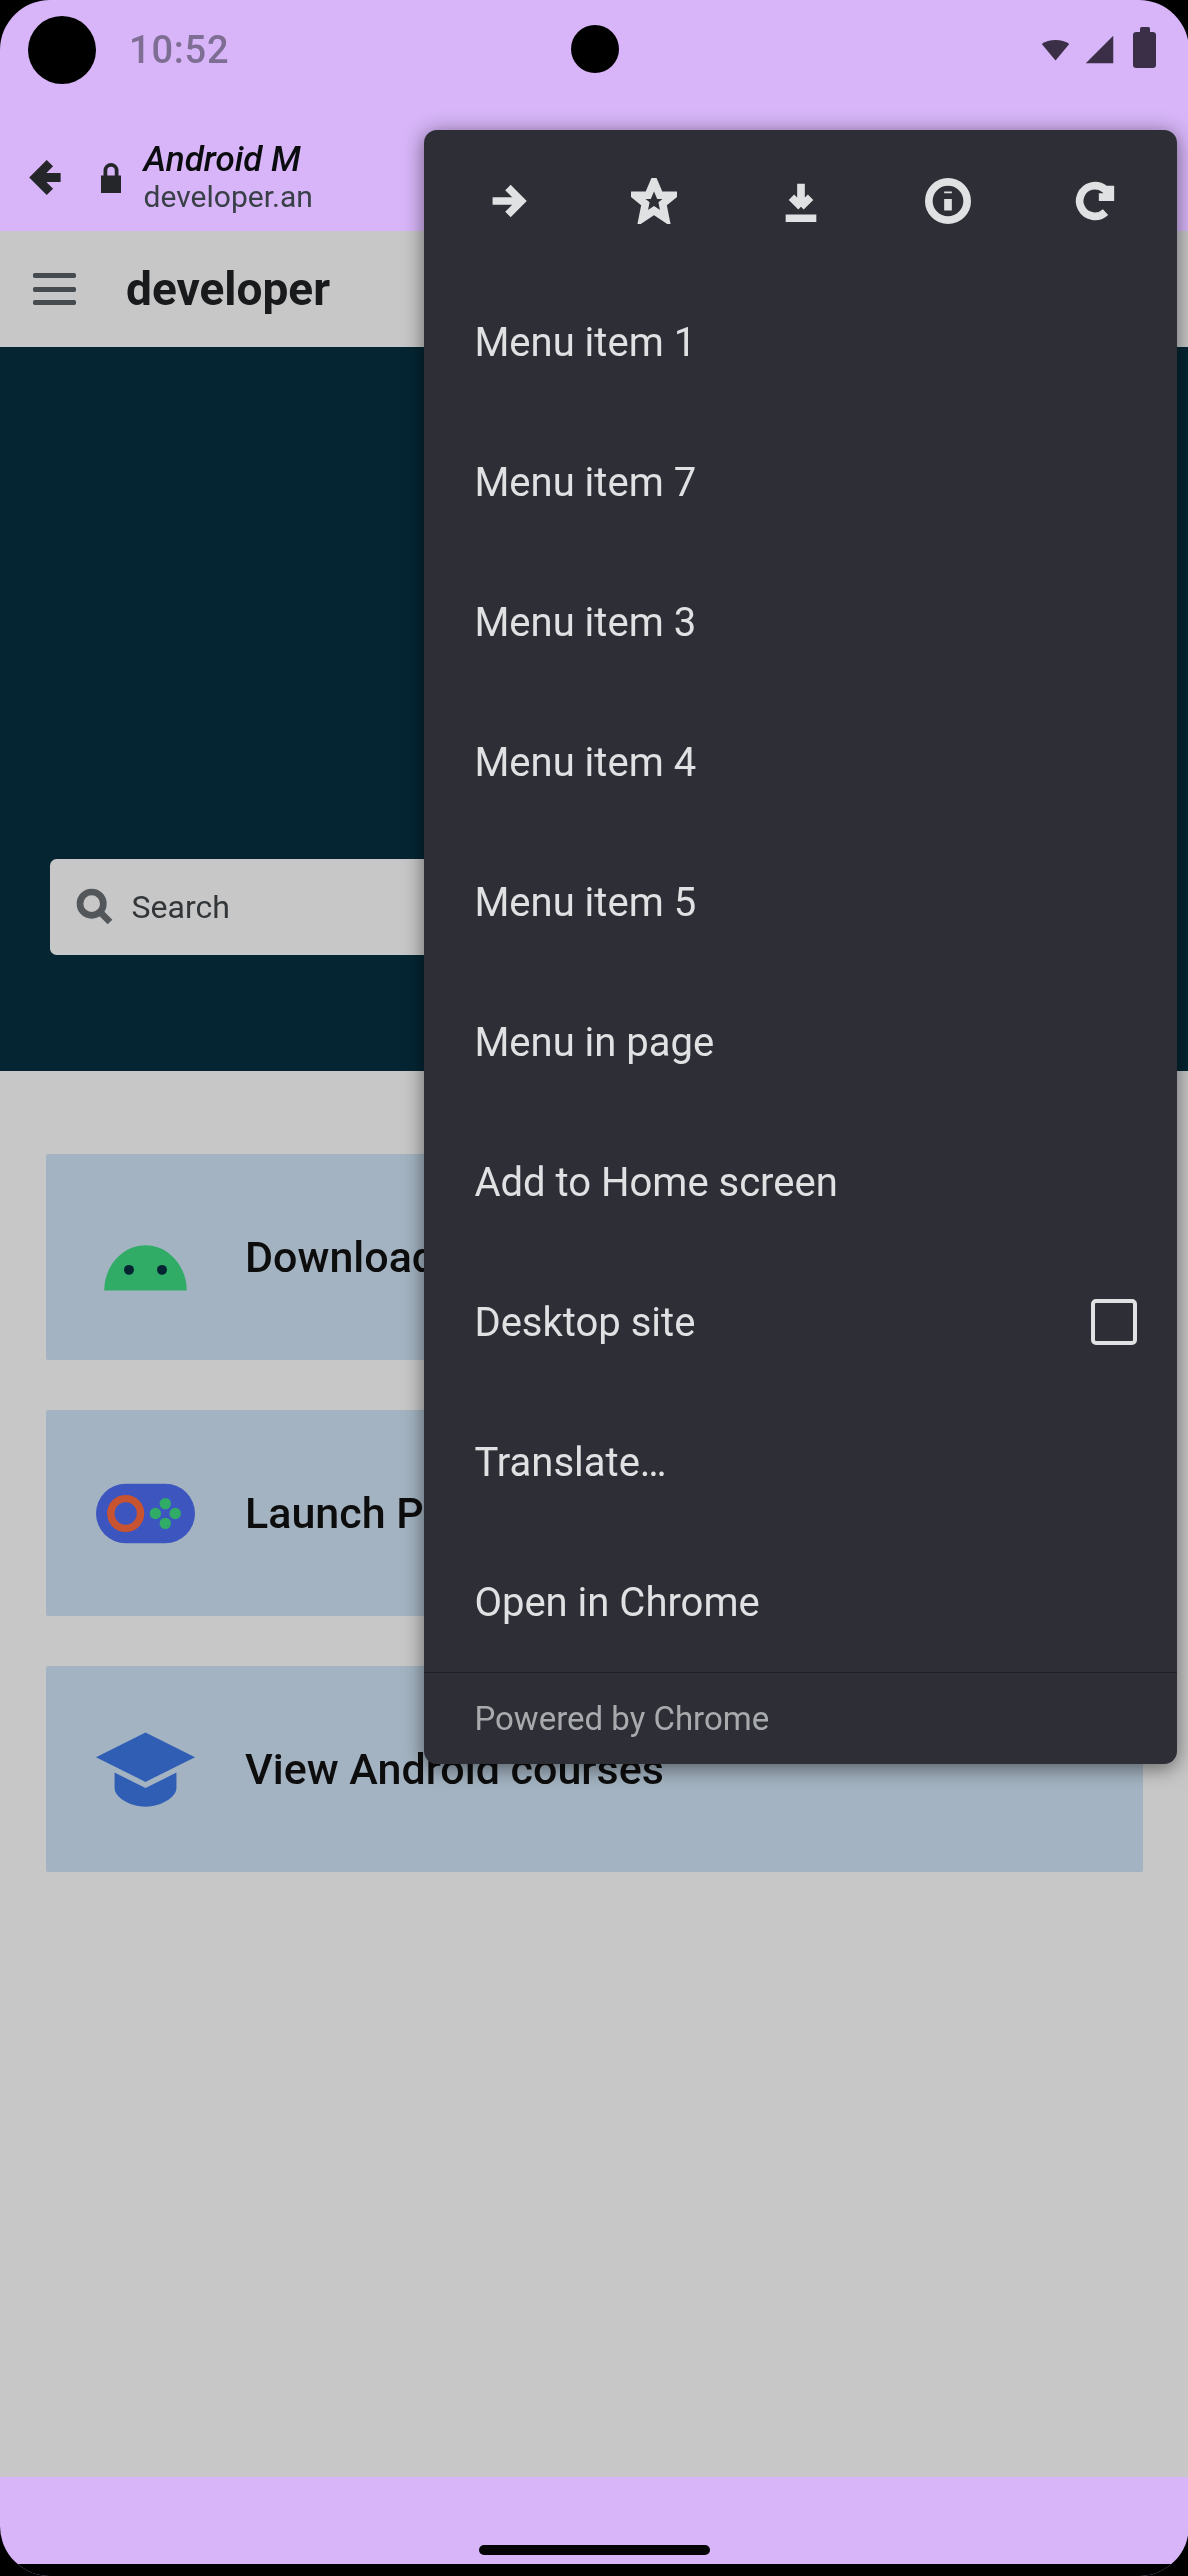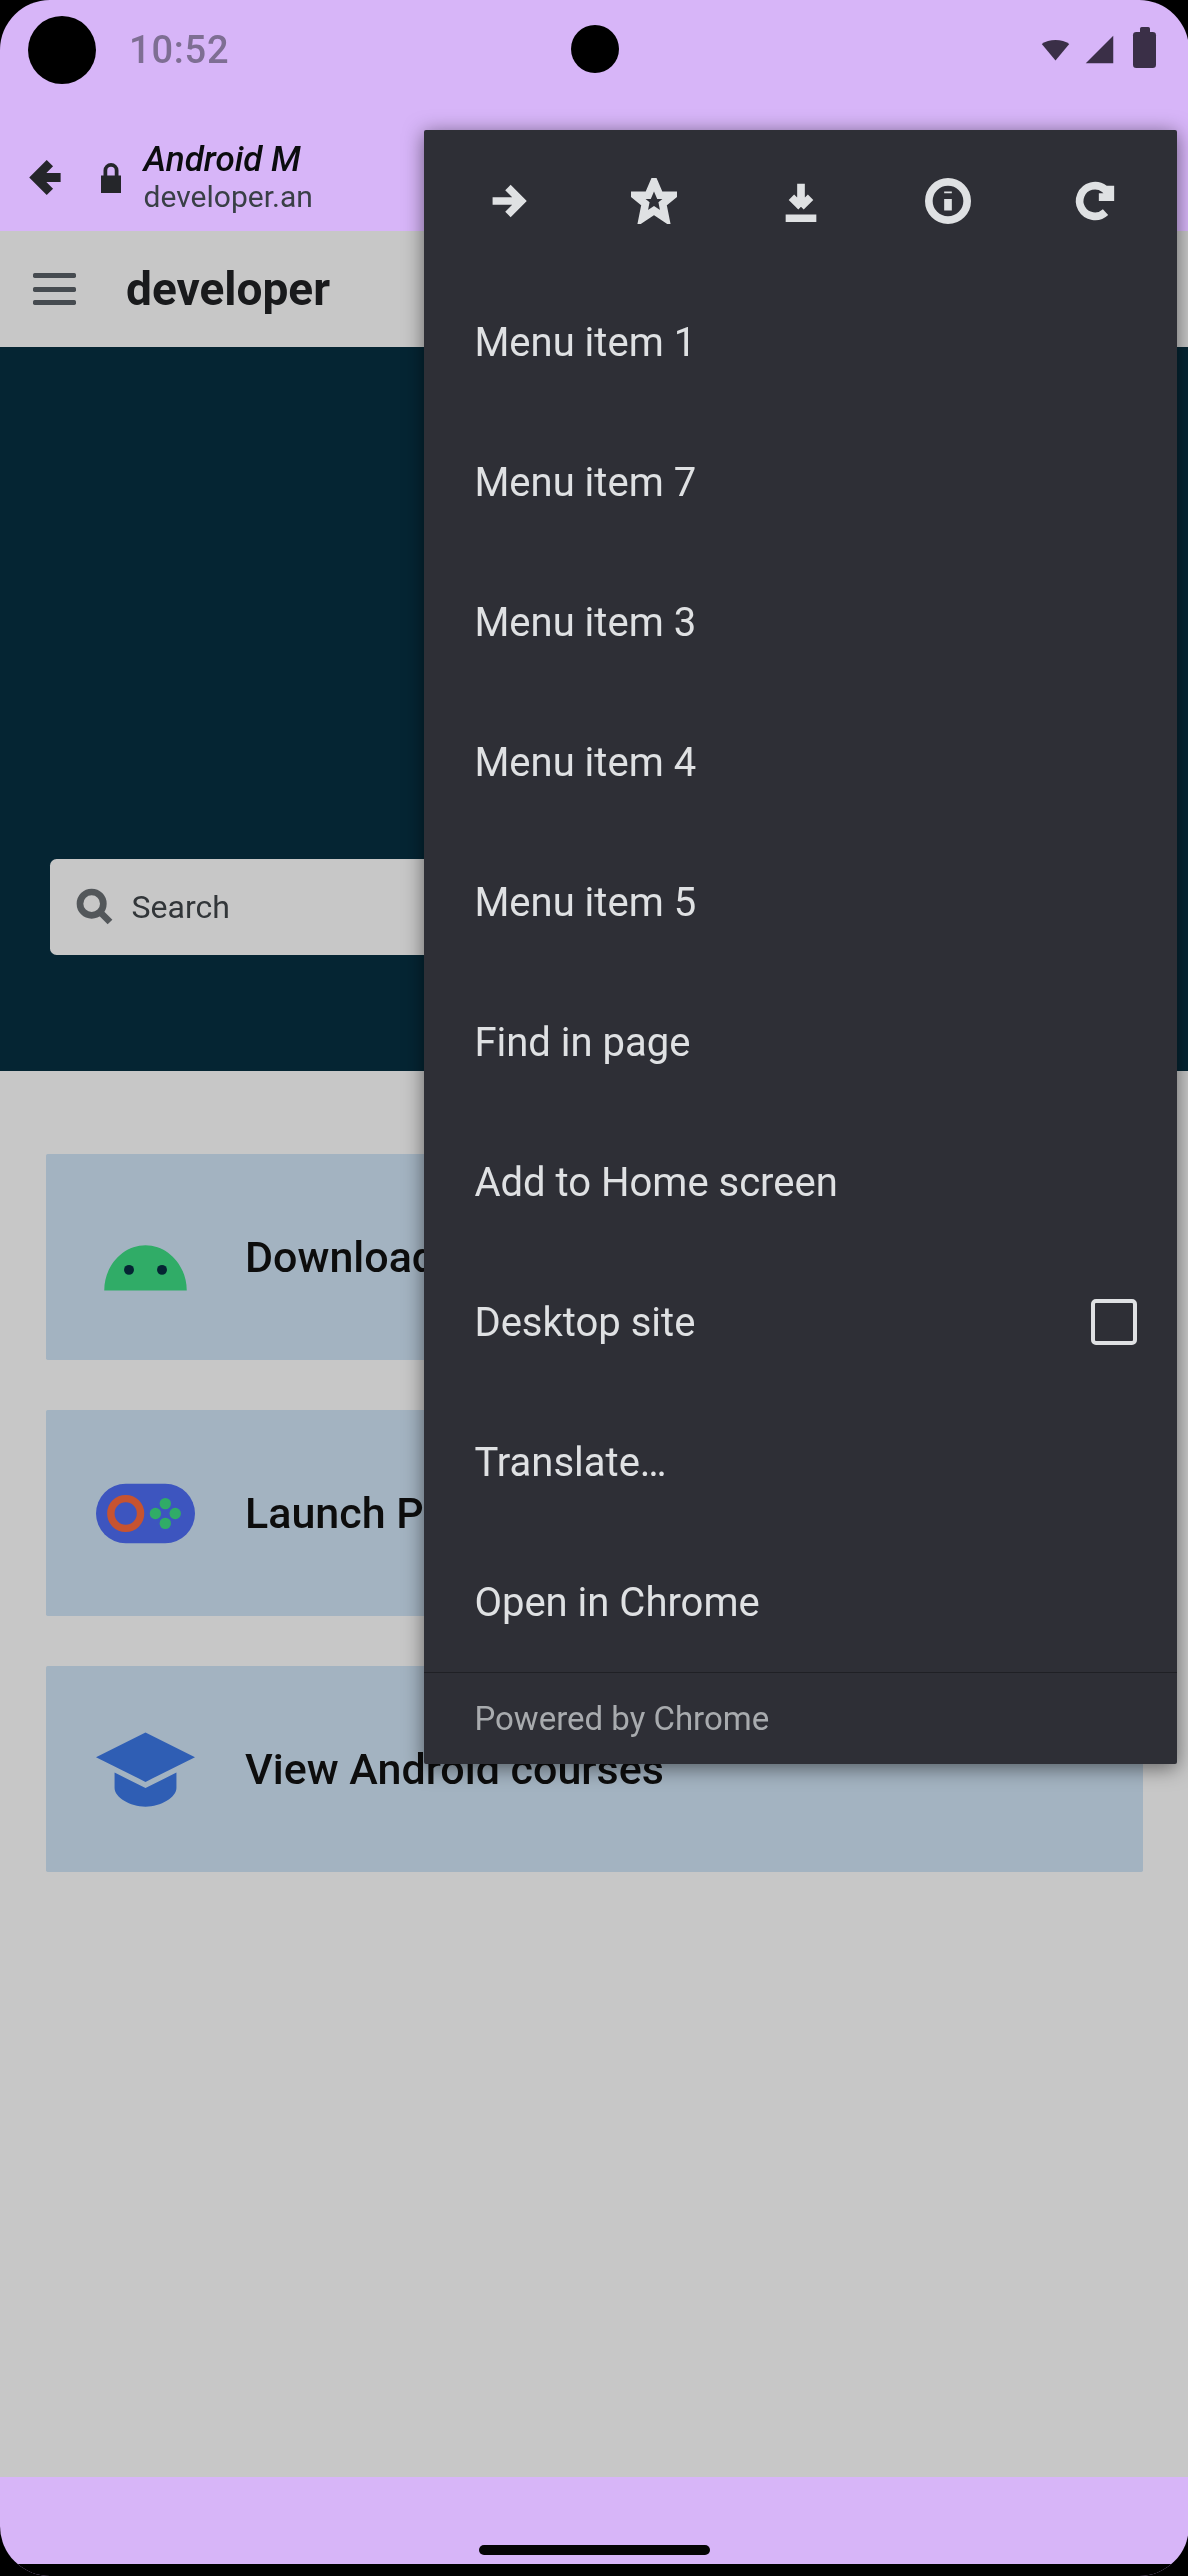--- a/index.html
+++ b/index.html
@@ -75,21 +75,21 @@
     .card { background:#d1e6f8; border-radius:1.7px; height:206px; display:flex; align-items:center; padding:0 50px; position:relative;}
     .card .ico { width:99px; height:99px; margin-right:50px; display:flex; align-items:center; justify-content:center;}
     .card .label { font-size:43px; font-weight:500; color:#111;}
     .card .trail { position:absolute; right:45px; width:50px; height:50px; display:flex; align-items:center; justify-content:center;}
     .card .trail svg, .card .ico svg { width:100%; height:100%; }
 
     
     .menu {
       position:absolute; right:11.6px; top:130px; width:753px;
       background:#2e2f36;
-      border-radius:2px;
+      border-radius:13px;
       box-shadow:0 3.3px 20px rgba(0,0,0,.5);
       overflow:hidden;
       color:#dfe1e3;
       font-size:40px;
     }
     .menu-top {
       display:flex; height:142px;
       padding:0 8.3px;
     }
     .menu-top .icobtn{
@@ -280,21 +280,21 @@
     <div class="menu-item">
         <span>Menu item 3</span>
       </div>
     <div class="menu-item">
         <span>Menu item 4</span>
       </div>
     <div class="menu-item">
         <span>Menu item 5</span>
       </div>
     <div class="menu-item">
-        <span>Find in page</span>
+        <span>Menu in page</span>
       </div>
     <div class="menu-item">
         <span>Add to Home screen</span>
       </div>
     <div class="menu-item">
       <span>Desktop site</span>
       <span class="checkbox"></span>
     </div>
     <div class="menu-item">
         <span>Translate…</span>

